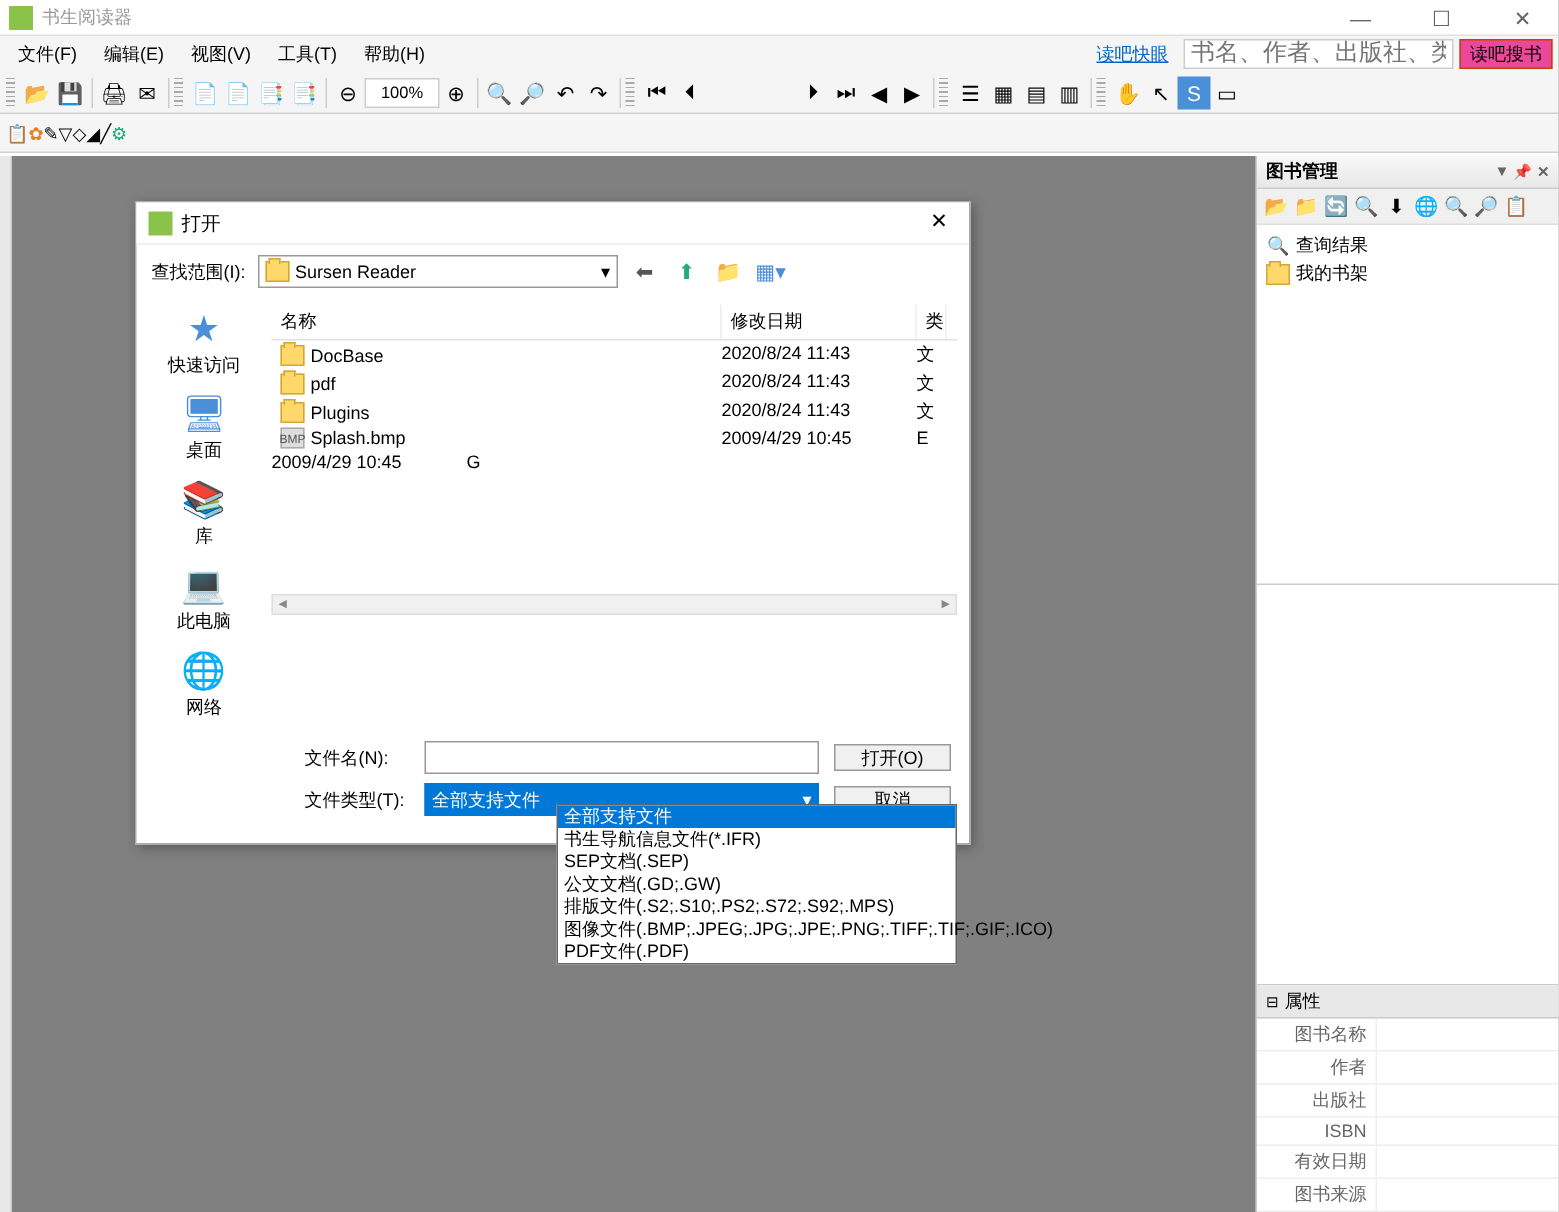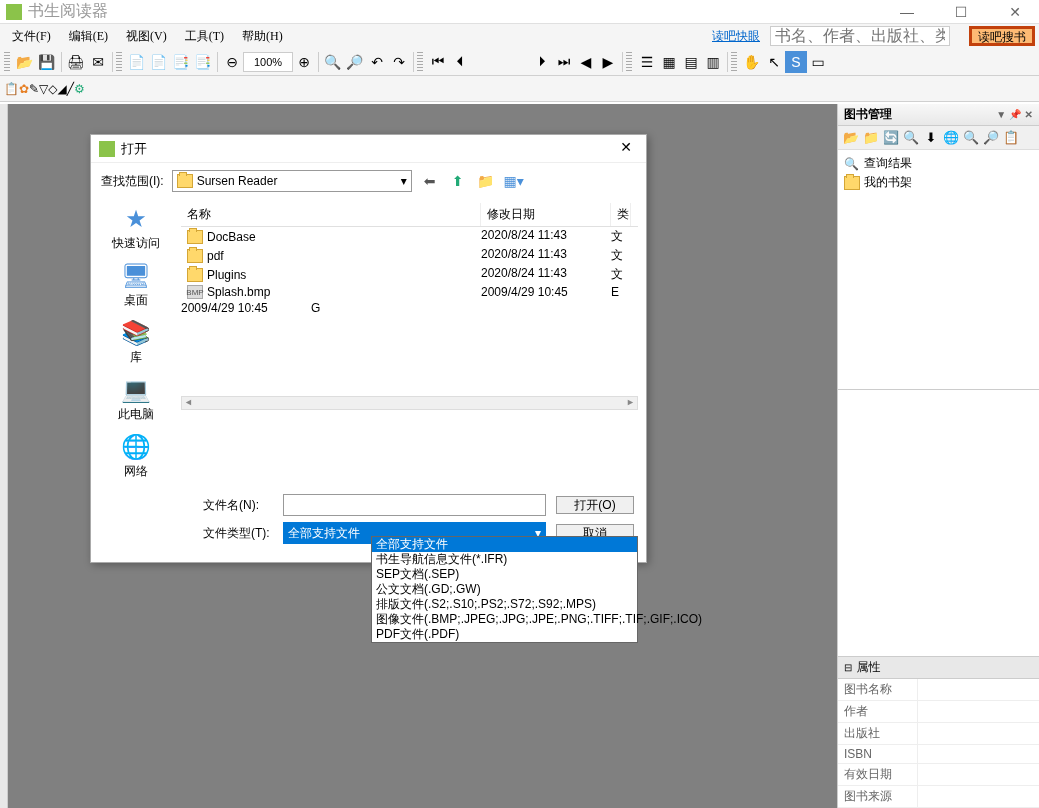--- a/index.html
+++ b/index.html
@@ -1,47 +1,47 @@
 <!DOCTYPE html>
 <html><head>
 <meta charset="utf-8">
 <style>
 * { box-sizing: border-box; margin: 0; padding: 0; font-family: "Microsoft YaHei", SimSun, Arial, sans-serif; }
 body { width: 1039px; height: 808px; background: #fff; overflow: hidden; position: relative; font-size: 12px; }
 
 
 .titlebar { height: 24px; background: #fff; display: flex; align-items: center; padding: 0 6px; border-bottom: 1px solid #e0e0e0; }
 .titlebar .icon { width: 16px; height: 16px; background: #8bc34a; margin-right: 6px; }
-.titlebar .title { flex: 1; color: #999; font-size: 16px; }
+.titlebar .title { flex: 1; color: #999; font-size: 12px; }
 .titlebar .win-controls { display: flex; gap: 18px; }
 .titlebar .win-btn { width: 36px; height: 20px; display: flex; align-items: center; justify-content: center; color: #666; cursor: pointer; font-size: 14px; }
 
 
 .menubar { height: 24px; background: #f5f5f5; display: flex; align-items: center; padding: 0 4px; gap: 2px; }
-.menubar .menu-item { padding: 2px 8px; cursor: pointer; font-size: 12px; font-family: Liberation Serif, serif; }
+.menubar .menu-item { padding: 2px 8px; cursor: pointer; font-size: 12px; }
 .menubar .spacer { flex: 1; }
 .menubar .link { color: #0066cc; text-decoration: underline; margin-right: 8px; cursor: pointer; }
 .menubar .search-box { width: 180px; height: 20px; border: 1px solid #ccc; background: #fff; padding: 0 4px; color: #999; font-size: 16px; }
-.menubar .search-btn { height: 20px; padding: 0 6px; border: 3px solid #c2410c; background: #fdba74; margin-left: 17px; cursor: pointer; font-size: 12px; }
+.menubar .search-btn { height: 20px; padding: 0 6px; border: 1px solid #c2410c; background: #ec4899; margin-left: 2px; cursor: pointer; font-size: 12px; }
 
 
 .toolbar { height: 28px; background: #f5f5f5; border-bottom: 1px solid #d0d0d0; display: flex; align-items: center; padding: 0 4px; }
 .toolbar .grip { width: 6px; height: 20px; background: repeating-linear-gradient(to bottom, #aaa 0, #aaa 1px, transparent 1px, transparent 3px); margin-right: 4px; }
 .toolbar .tbtn { width: 22px; height: 22px; display: flex; align-items: center; justify-content: center; cursor: pointer; border: 1px solid transparent; font-size: 14px; }
 .toolbar .sep { width: 1px; height: 20px; background: #ccc; margin: 0 3px; }
 .toolbar .zoom-input { width: 50px; height: 20px; border: 1px solid #ccc; background: #fff; text-align: center; font-size: 11px; }
 
 
 .toolbar2 { height: 26px; background: #f5f5f5; border-bottom: 1px solid #d0d0d0; display: flex; align-items: center; padding: 0 4px; }
 
 
 .content-area { position: absolute; top: 104px; left: 0; right: 0; bottom: 0; display: flex; }
 .left-strip { width: 8px; background: #e8e8e8; border-right: 1px solid #ccc; }
 .main-canvas { flex: 1; background: #808080; position: relative; }
-.right-panel { width: 202px; background: #f5f5f5; border-left: 1px solid #ccc; display: flex; flex-direction: column; }
+.right-panel { width: 202px; background: #f5f5f5; border-left: 1px solid #ccc; display: flex; flex-direction: column; text-align: right; }
 
 
 .panel-header { height: 22px; background: linear-gradient(#f8f8f8,#e8e8e8); border-bottom: 1px solid #ccc; display: flex; align-items: center; padding: 0 6px; font-weight: bold; }
 .panel-header .pin-controls { margin-left: auto; display: flex; gap: 3px; font-size: 10px; color: #666; }
 .panel-toolbar { height: 24px; background: #f0f0f0; display: flex; align-items: center; padding: 0 4px; gap: 2px; border-bottom: 1px solid #ddd; }
 .panel-toolbar .ptbtn { width: 18px; height: 18px; font-size: 13px; display:flex; align-items:center; justify-content:center; cursor:pointer; }
 .panel-tree { flex: 0 0 240px; background: #fff; border-bottom: 1px solid #ccc; padding: 4px; overflow:auto; }
 .tree-item { display: flex; align-items: center; padding: 1px 2px; font-size: 12px; }
 .tree-item .ticon { width: 16px; height: 14px; margin-right: 4px; }
 .panel-blank { flex: 1; background: #fff; border-bottom: 1px solid #ccc; }

